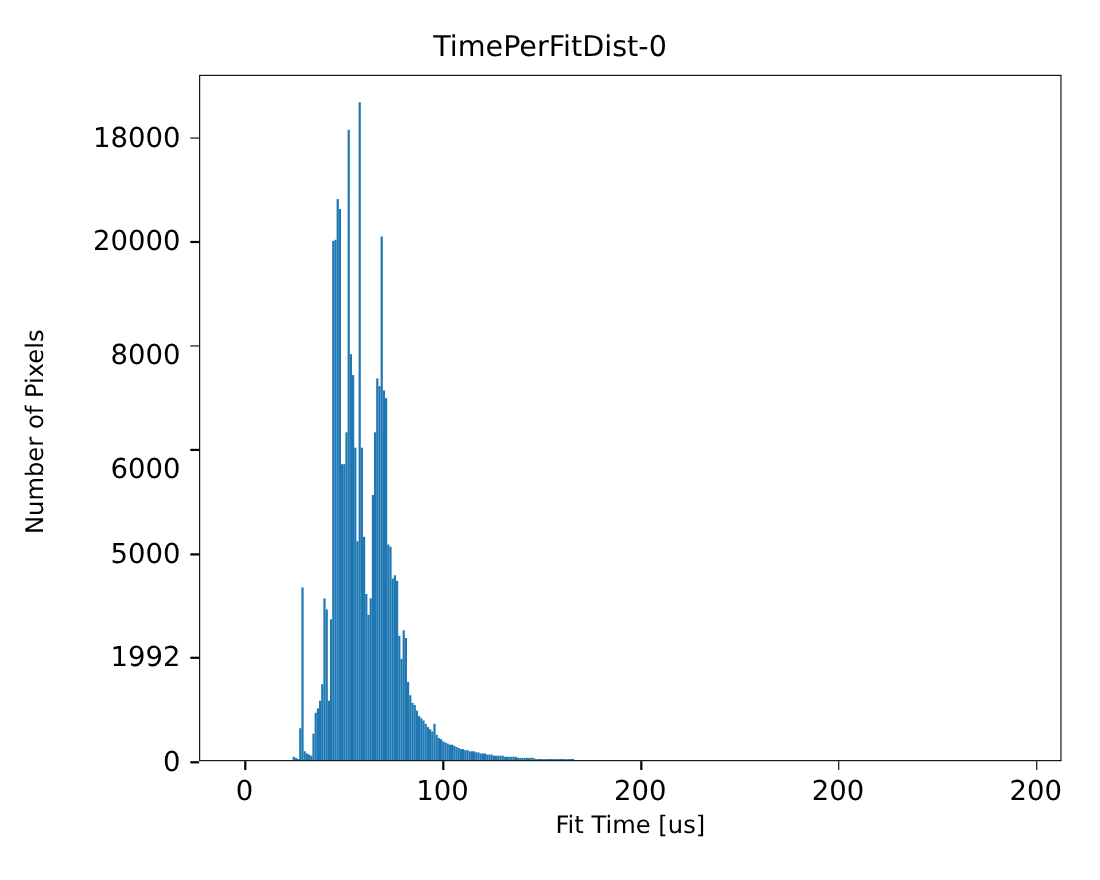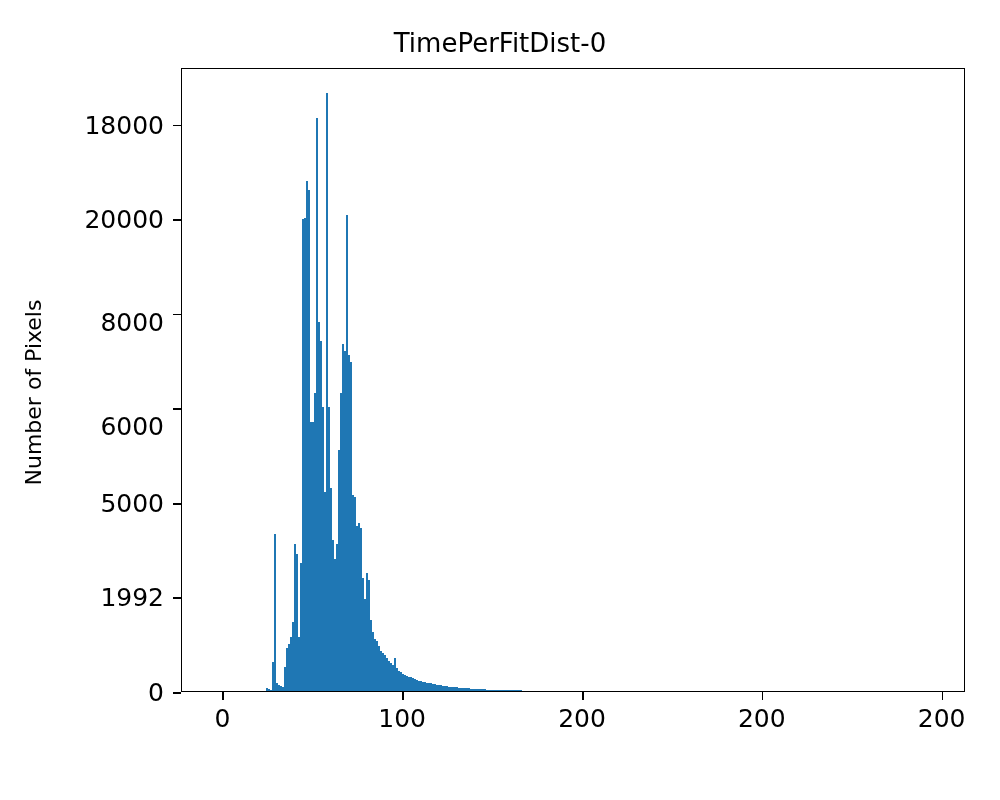--- a/index.html
+++ b/index.html
@@ -279,15 +279,16 @@
       <div class="xtick-mark" style="left: 402.174px;"></div>
       <div class="xtick-label" style="left: 402.174px;">100</div>
       <div class="xtick-mark" style="left: 581.991px;"></div>
       <div class="xtick-label" style="left: 581.991px;">200</div>
       <div class="xtick-mark" style="left: 761.807px;"></div>
       <div class="xtick-label" style="left: 761.807px;">200</div>
       <div class="xtick-mark" style="left: 941.624px;"></div>
       <div class="xtick-label" style="left: 941.624px;">200</div>
     </div>
 
+  <div id="x-axis-label">Fit Time [us]</div>
   <div id="y-axis-label">Number of Pixels</div>
 
 </div>
 
 </body></html>

